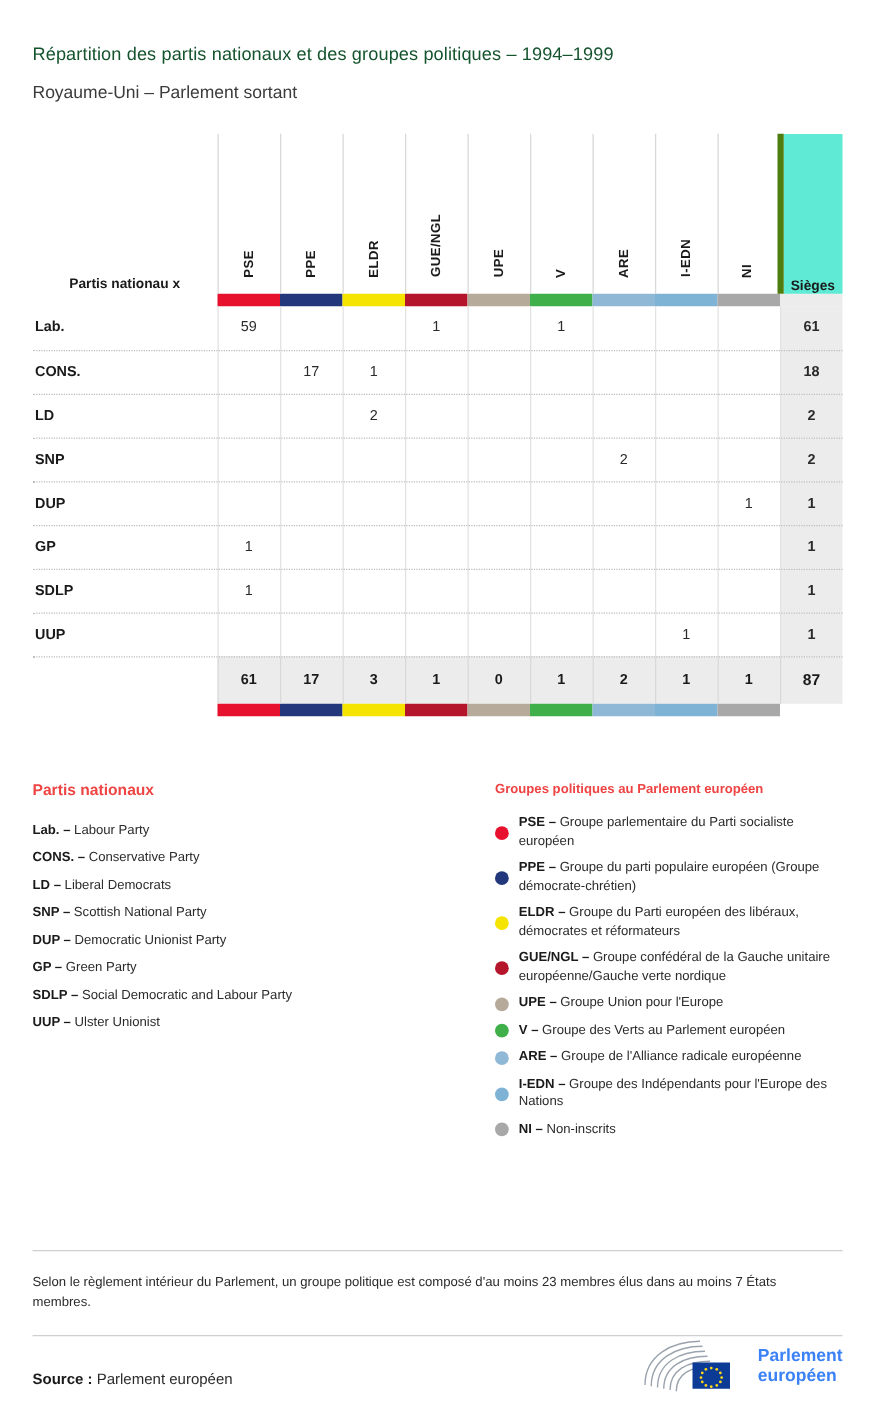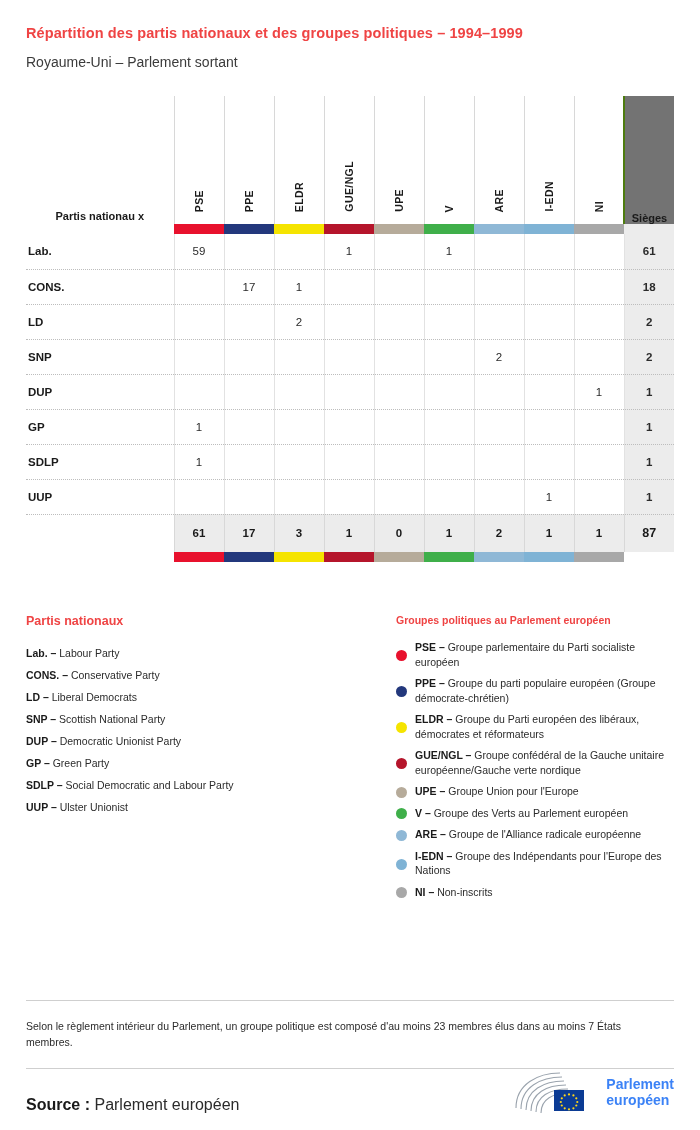--- a/index.html
+++ b/index.html
@@ -14,23 +14,23 @@
   }
   .page {
     position: relative;
     width: 700px;
     height: 1130px;
     padding: 0 26px;
   }
   
   .title {
     font-size: 14.5px;
-    font-weight: bold;
-    color: #ef4444;
-    padding-top: 25px;
+    font-weight: normal;
+    color: #14532d;
+    padding-top: 36px;
     letter-spacing: 0.1px;
   }
   .subtitle {
     font-size: 14px;
     font-weight: normal;
     color: #3b3b3b;
     padding-top: 13px;
   }
 
   
@@ -48,21 +48,21 @@
 
   
   .hdrcell {
     height: 128px;
     vertical-align: bottom;
     text-align: center;
     border-left: 1px solid #d8d8d8;
     border-right: 1px solid #d8d8d8;
     position: relative;
   }
-  .hdrcell.tot { background: #737373; border-left: 2px solid #4d7c0f; border-right: none; margin-top: 12px;}
+  .hdrcell.tot { background: #5eead4; border-left: 5px solid #4d7c0f; border-right: none; margin-top: 12px;}
   .vlabel {
     writing-mode: vertical-rl;
     transform: rotate(180deg);
     font-size: 10.5px;
     font-weight: bold;
     letter-spacing: 0.4px;
     color: #1a1a1a;
     margin: 0 auto 8px auto;
     display: inline-block;
   }
@@ -183,21 +183,21 @@
     top: 1018px;
     width: 640px;
     font-size: 10.5px;
     line-height: 16px;
     color: #2b2b2b;
   }
   .source {
     position: absolute;
     left: 26px;
     top: 1096px;
-    font-size: 16px;
+    font-size: 12px;
     color: #2b2b2b;
   }
   .source b { color: #1a1a1a; }
   .logo {
     position: absolute;
     right: 26px;
     top: 1070px;
     display: flex;
     align-items: center;
   }

